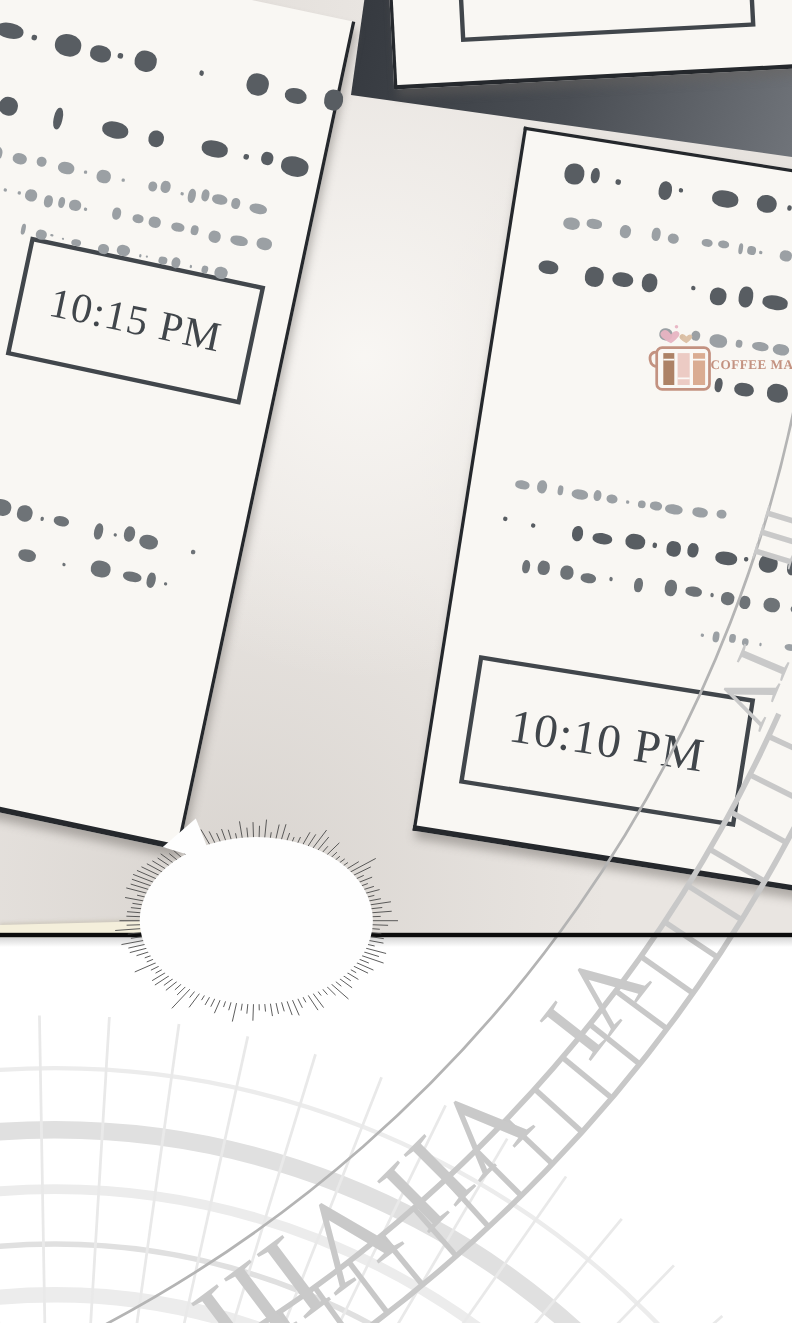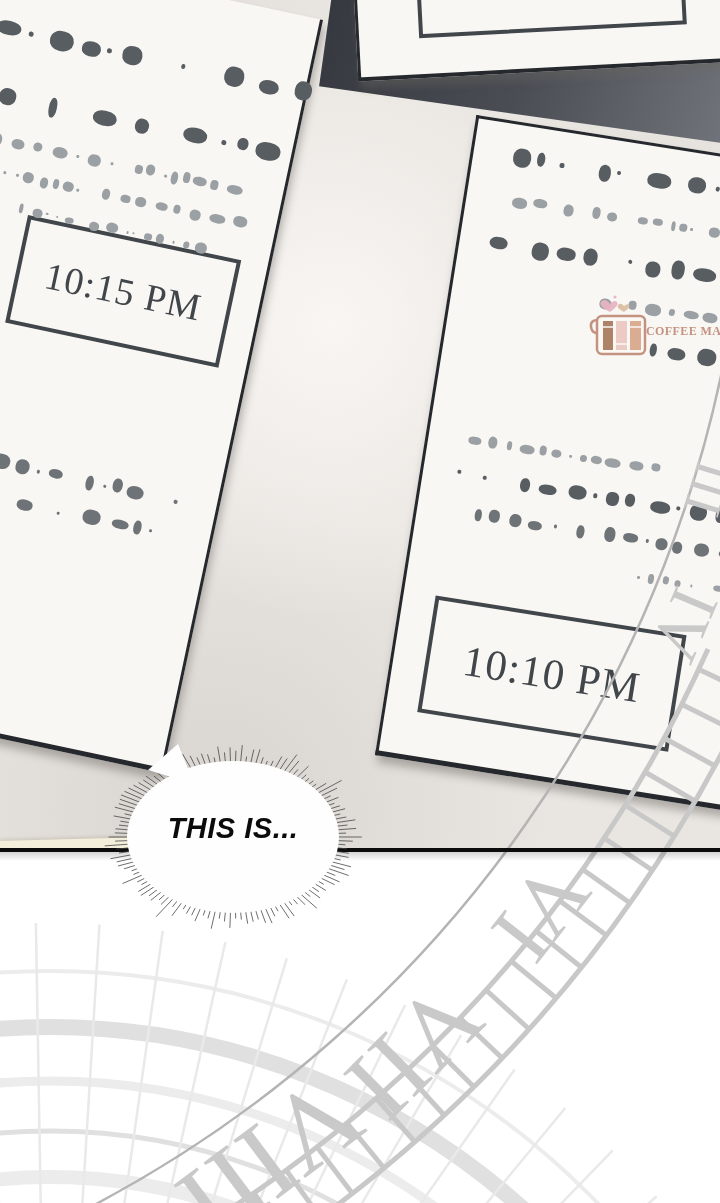--- a/index.html
+++ b/index.html
@@ -479,15 +479,14 @@
         <line x1="242.7" y1="115.8" x2="250.3" y2="114.0" stroke="#474747" stroke-width="0.8"></line>
         <line x1="244.0" y1="119.3" x2="256.3" y2="117.0" stroke="#474747" stroke-width="0.8"></line>
         <line x1="245.1" y1="122.8" x2="265.4" y2="119.8" stroke="#474747" stroke-width="0.8"></line>
         <line x1="245.9" y1="126.3" x2="257.5" y2="125.0" stroke="#474747" stroke-width="0.8"></line>
         <line x1="246.5" y1="129.9" x2="266.1" y2="128.4" stroke="#474747" stroke-width="0.8"></line>
         <line x1="246.9" y1="133.4" x2="256.1" y2="133.1" stroke="#474747" stroke-width="0.8"></line>
       </g>
     <ellipse cx="143" cy="137" rx="106" ry="76" fill="#fefefe"></ellipse>
     <path d="M58,70 L88,44 L104,84 Z" fill="#fefefe"></path>
   </svg>
-  <div class="bubble-text">THIS IS...</div>
 
 </div>
 
 </body></html>

